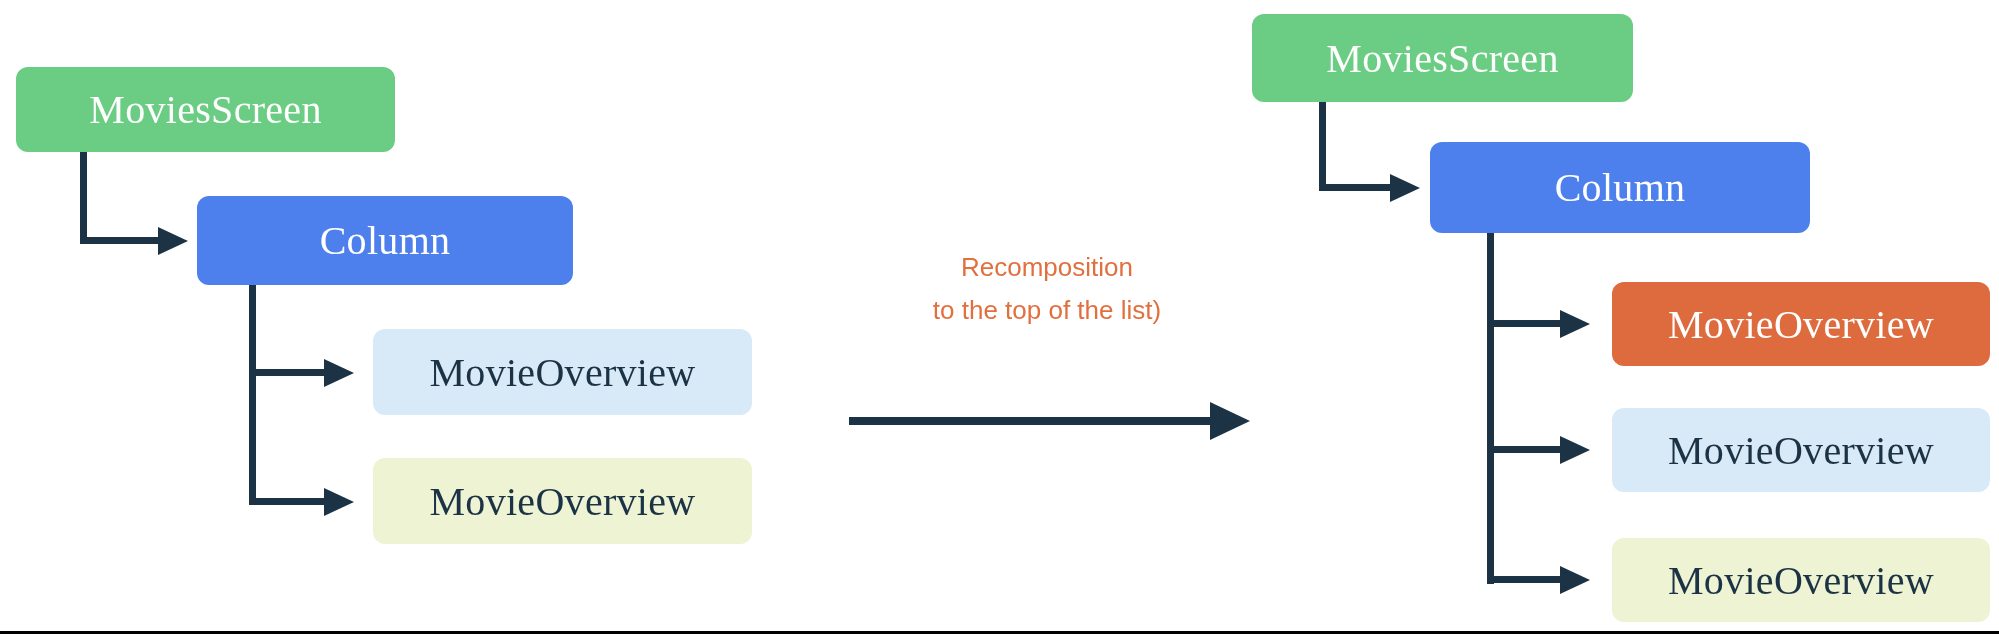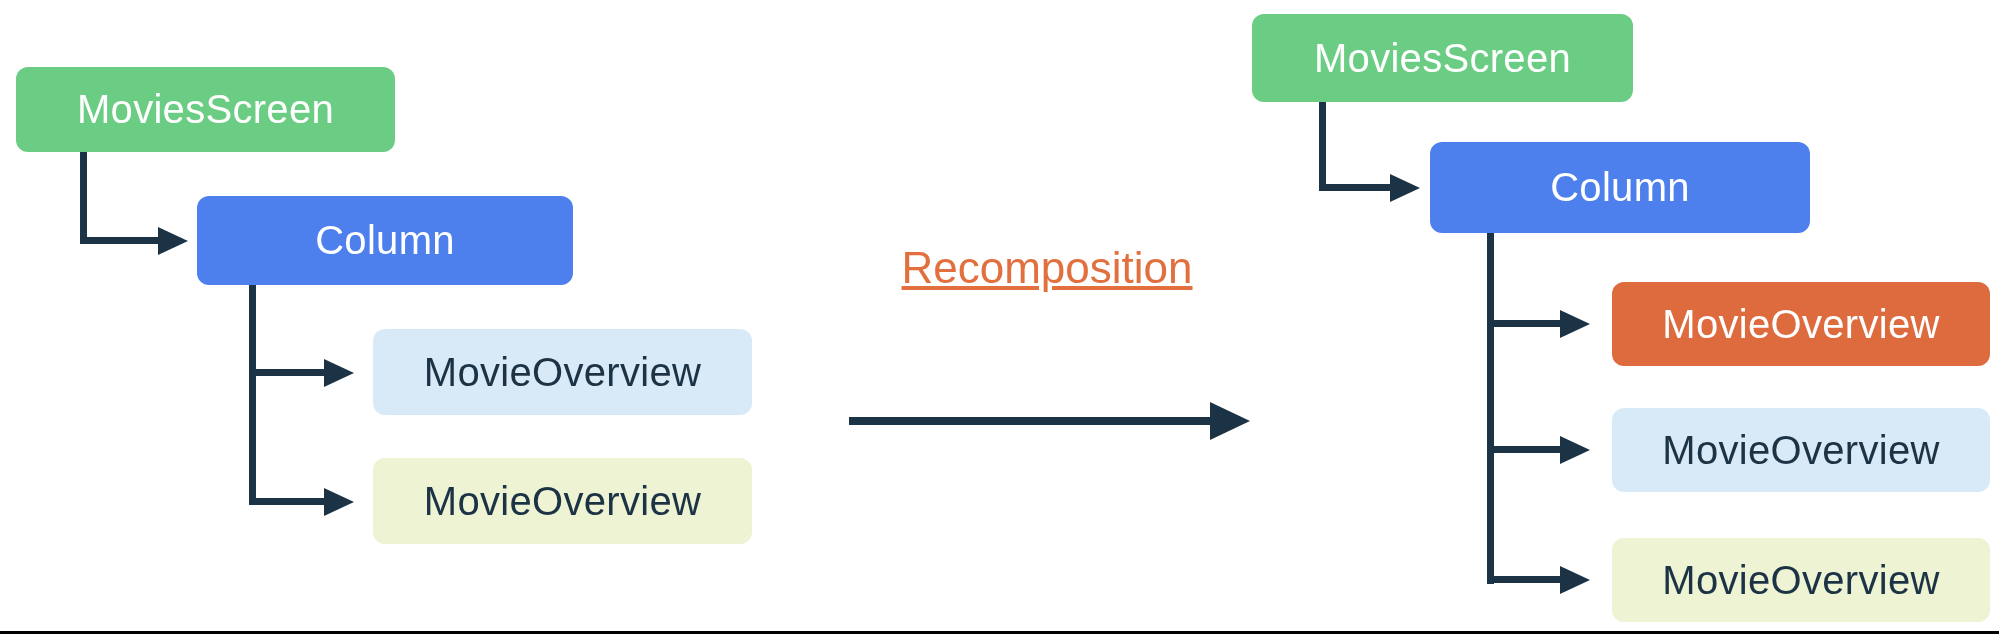--- a/index.html
+++ b/index.html
@@ -17,20 +17,21 @@
   .node {
     position: absolute;
     border-radius: 12px;
     display: flex;
     align-items: center;
     justify-content: center;
     font-size: 40px;
     font-weight: 500;
     letter-spacing: 0.3px;
     white-space: nowrap;
+    font-family: Liberation Serif, serif;
   }
 
   
   .seg { position: absolute; background: var(--navy, #1C3345); }
 
   
   .ahead {
     position: absolute;
     width: 0; height: 0;
     border-top: 14px solid transparent;
@@ -44,26 +45,25 @@
     border-bottom-width: 19px;
     border-left-width: 40px;
   }
 
   .transition-label {
     position: absolute;
     left: 797px;
     top: 246px;
     width: 500px;
     text-align: center;
-    font-size: 44px;
+    font-size: 26px;
     line-height: 43px;
     font-weight: 500;
     color: var(--tr-orange, #E2703E);
     white-space: nowrap;
-    text-decoration: underline;
   }
 
   .bottom-rule {
     position: absolute;
     left: 0; top: 631px;
     width: 100%; height: 3px;
     background: var(--rule-black, #000000);
   }
 
   
@@ -124,20 +124,21 @@
     <div class="ahead l-a3"></div>
 
     <div class="node ln3" style="background: rgb(216, 234, 248); color: rgb(28, 51, 69);">MovieOverview</div>
 
     <div class="node ln4" style="background: rgb(238, 243, 211); color: rgb(28, 51, 69);">MovieOverview</div>
   </div>
 
   <div>
     <div class="transition-label">
       <div>Recomposition</div>
+      <div>to the top of the list)</div>
     </div>
     <div class="seg t-shaft"></div>
     <div class="ahead big t-head"></div>
   </div>
 
   <div>
     <div class="node rn1" style="background: rgb(107, 205, 131); color: rgb(255, 255, 255);">MoviesScreen</div>
 
     <div class="seg r-v1"></div>
     <div class="seg r-h1"></div>

